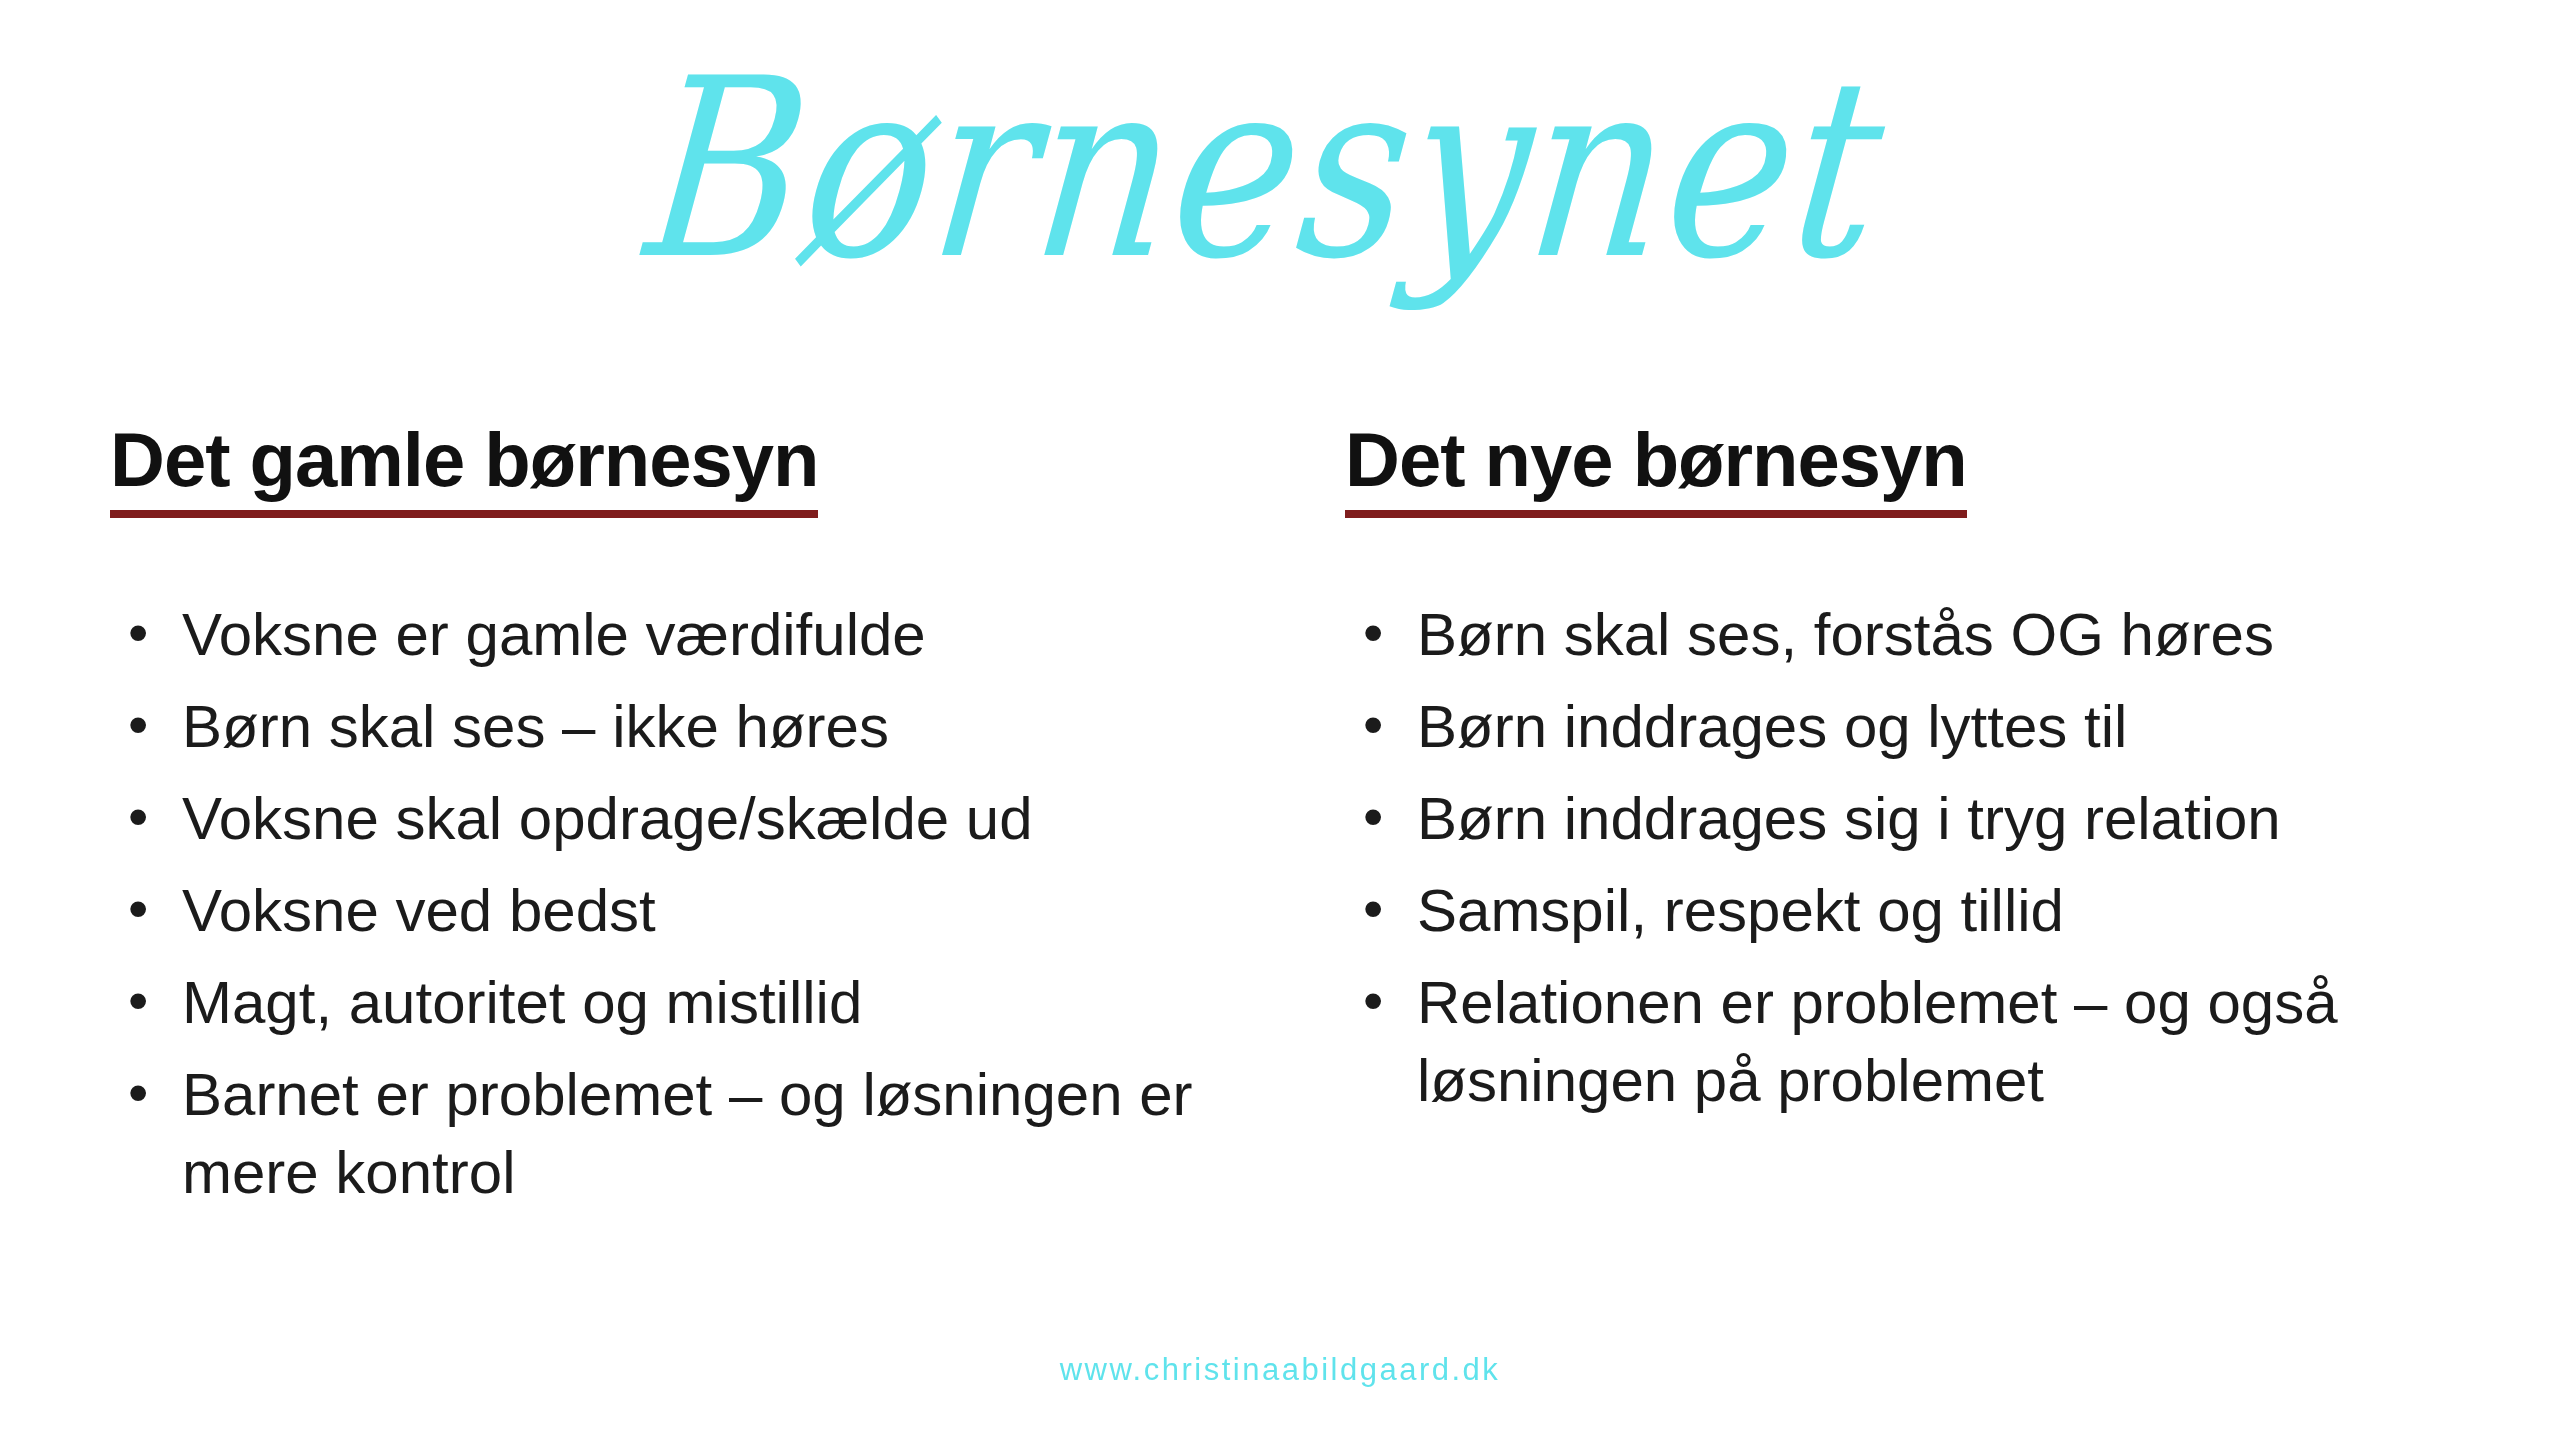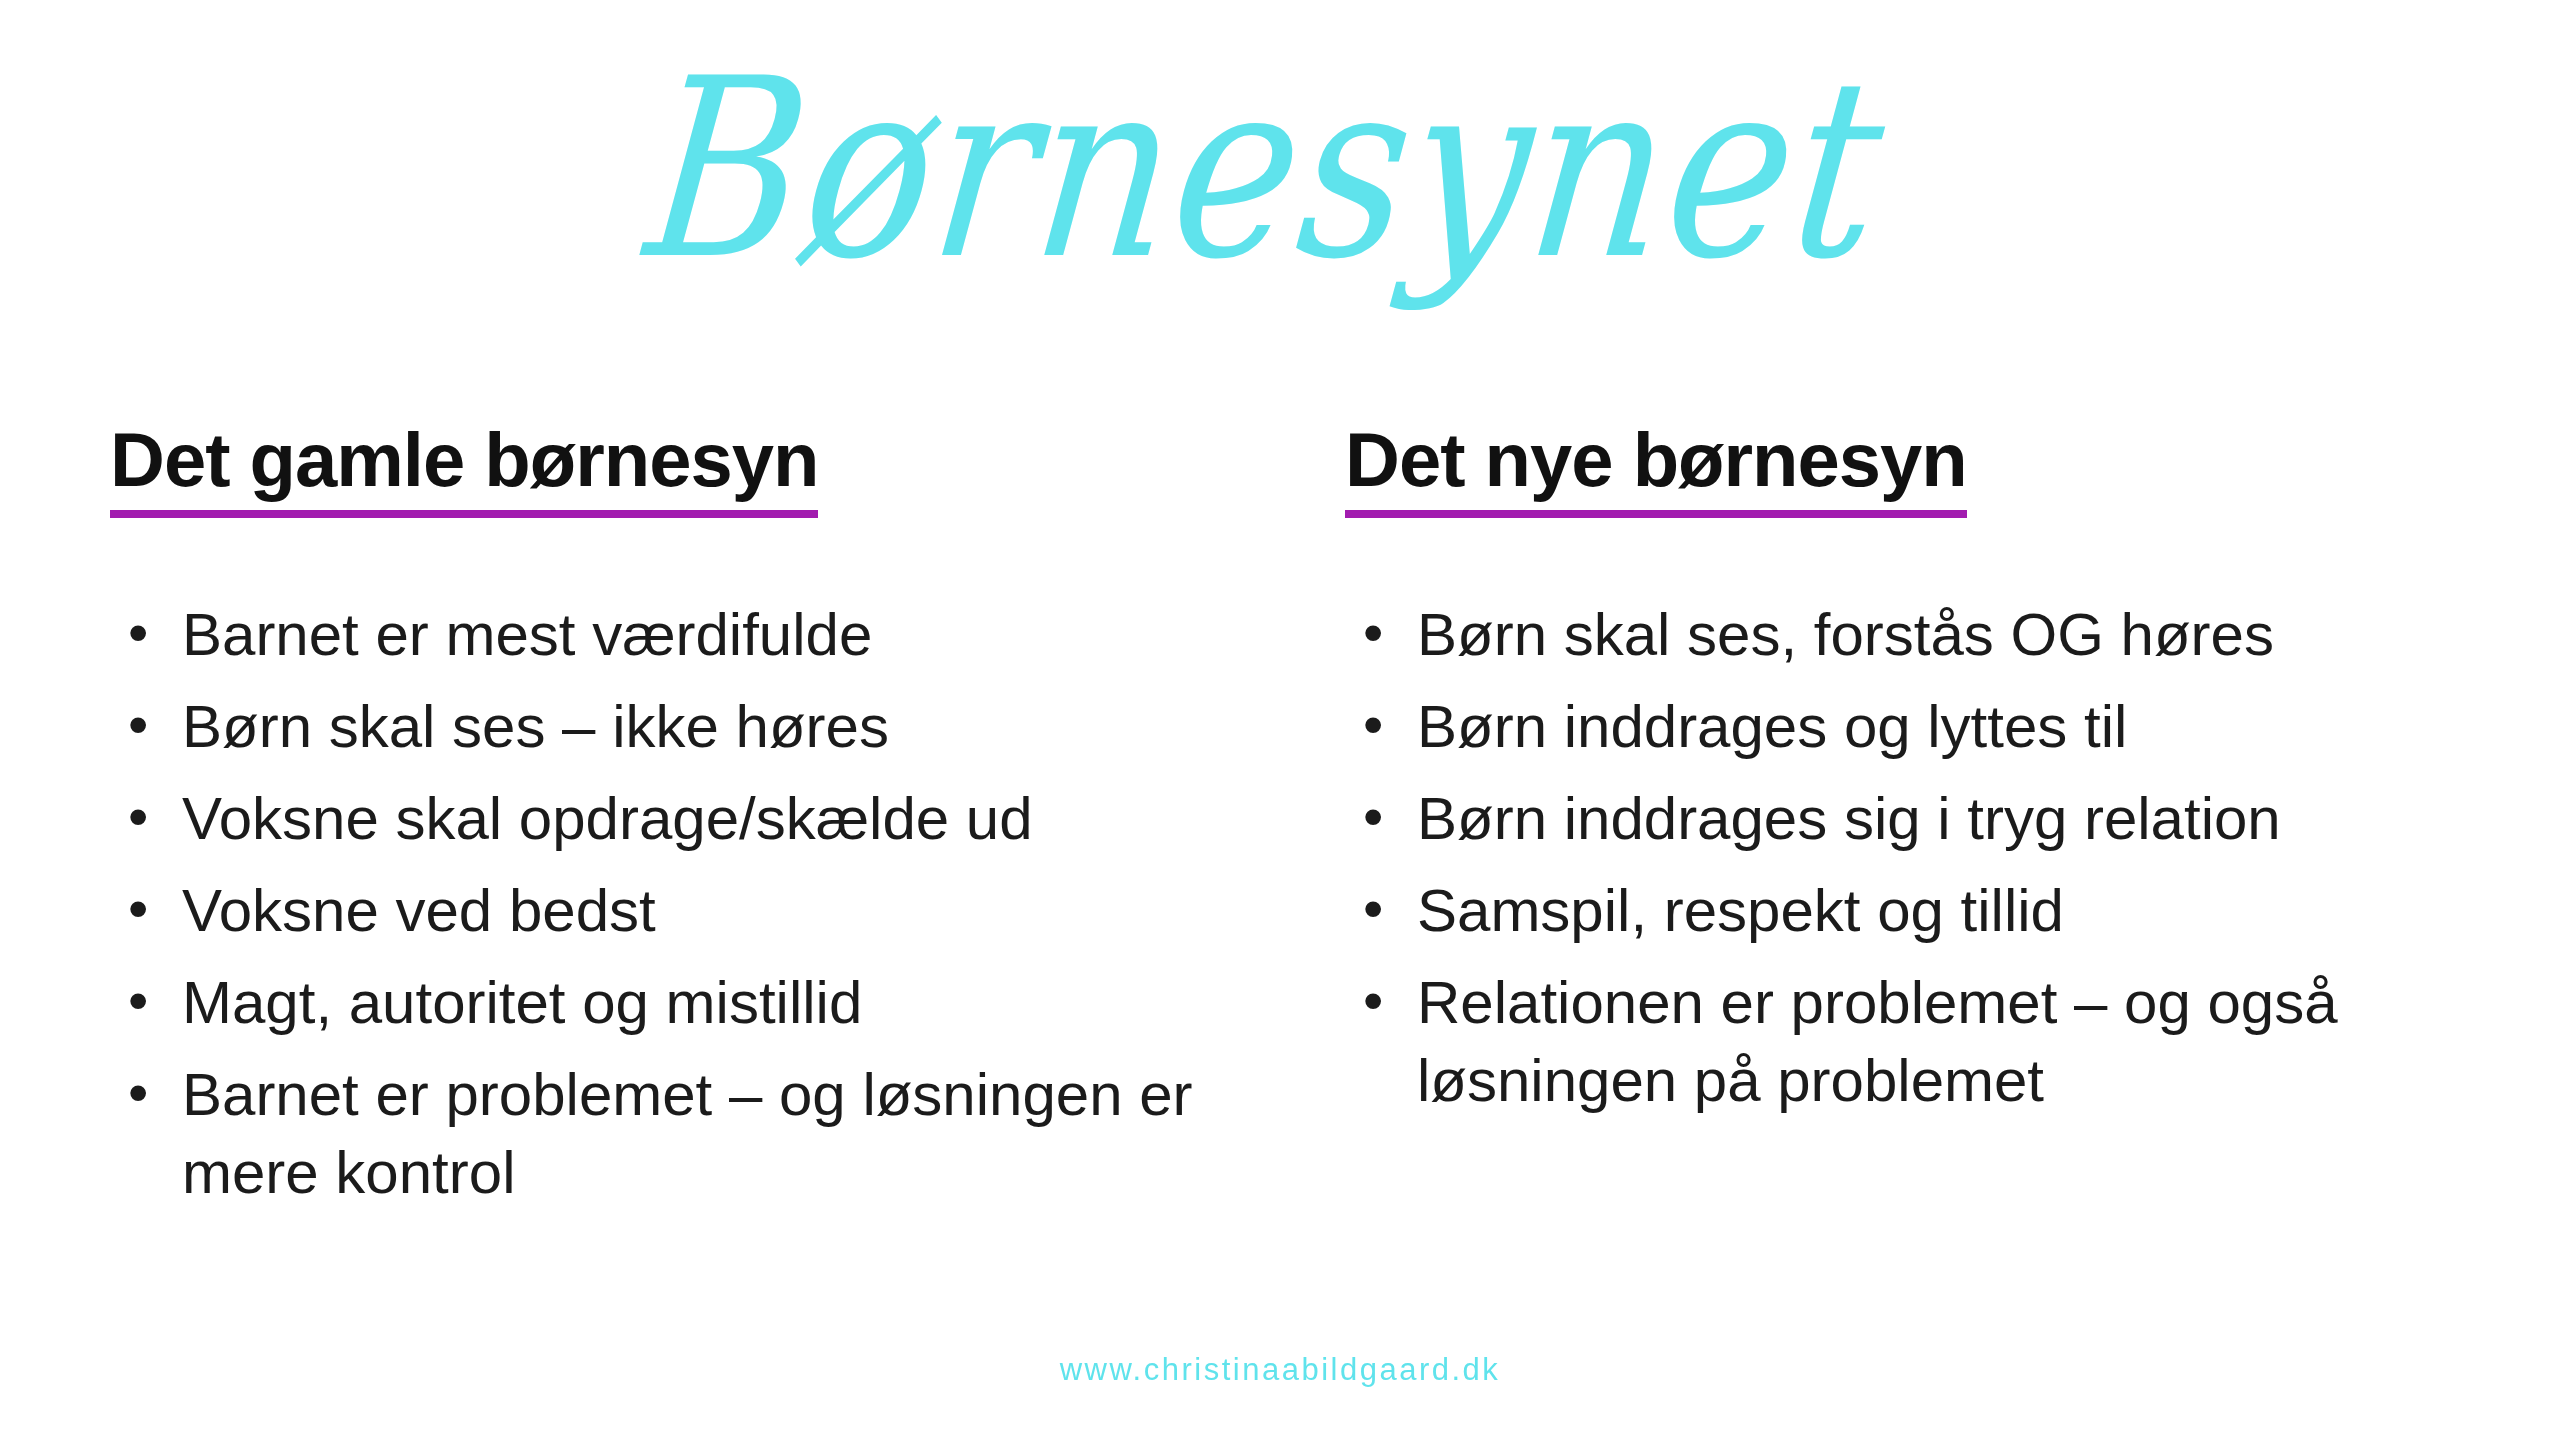--- a/index.html
+++ b/index.html
@@ -70,21 +70,21 @@
   }
 
   .col-heading {
     font-family: "Liberation Sans", sans-serif;
     font-weight: bold;
     font-size: 76px;
     line-height: 1.05;
     letter-spacing: -1px;
     color: #111111;
     display: inline-block;
-    border-bottom: 8px solid #a21caf;
+    border-bottom: 8px solid #7f1d1d;
     padding-bottom: 10px;
     margin: 0 0 78px 0;
   }
 
   ul.bullets {
     list-style: none;
     margin: 0;
     padding: 0;
   }
   ul.bullets li {
@@ -130,21 +130,21 @@
 
   <div class="title-wrap">
     <div class="title">Børnesynet</div>
   </div>
 
   <div class="columns">
 
     <div class="col col-left">
       <div class="col-heading">Det gamle børnesyn</div>
       <ul class="bullets">
-        <li>Barnet er mest værdifulde</li>
+        <li>Voksne er gamle værdifulde</li>
         <li>Børn skal ses – ikke høres</li>
         <li>Voksne skal opdrage/skælde ud</li>
         <li>Voksne ved bedst</li>
         <li>Magt, autoritet og mistillid</li>
         <li>Barnet er problemet – og løsningen er mere kontrol</li>
       </ul>
     </div>
 
     <div class="col col-right">
       <div class="col-heading">Det nye børnesyn</div>

